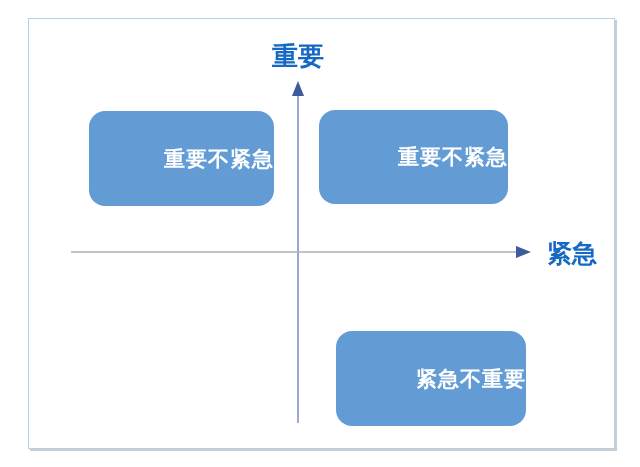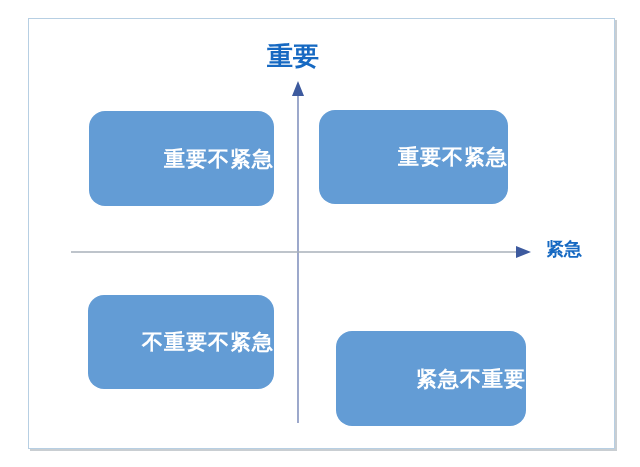--- a/index.html
+++ b/index.html
@@ -54,28 +54,28 @@
   .q-br{left:307px;top:275px;width:190px;height:95px;margin-top:37px;}
   .axis-label{
     position:absolute;
     color:var(--axis-label);
     font-weight:bold;
     white-space:nowrap;
   }
   .y-axis-label{
     left:238px;top:20px;
     width:62px;
-    text-align:left;
+    text-align:center;
     font-size:26px;
   }
   .x-axis-label{
     left:517px;top:218px;
     width:52px;
-    text-align:left;
-    font-size:18px;
+    text-align:center;
+    font-size:25px;
   }
 </style>
 </head>
 <body>
 
 <div class="canvas">
   <div class="frame">
 
     <svg class="axes-svg" viewBox="0 0 587 431">
 
@@ -87,23 +87,20 @@
     </svg>
 
     <div class="quadrant-box q-tl">
       <span class="q-label">重要不紧急</span>
     </div>
 
     <div class="quadrant-box q-tr">
       <span class="q-label">重要不紧急</span>
     </div>
 
-    <div class="quadrant-box q-bl">
-      <span class="q-label">不重要不紧急</span>
-    </div>
 
     <div class="quadrant-box q-br">
       <span class="q-label">紧急不重要</span>
     </div>
 
     <div class="axis-label y-axis-label">重要</div>
 
     <div class="axis-label x-axis-label">紧急</div>
 
   </div>

